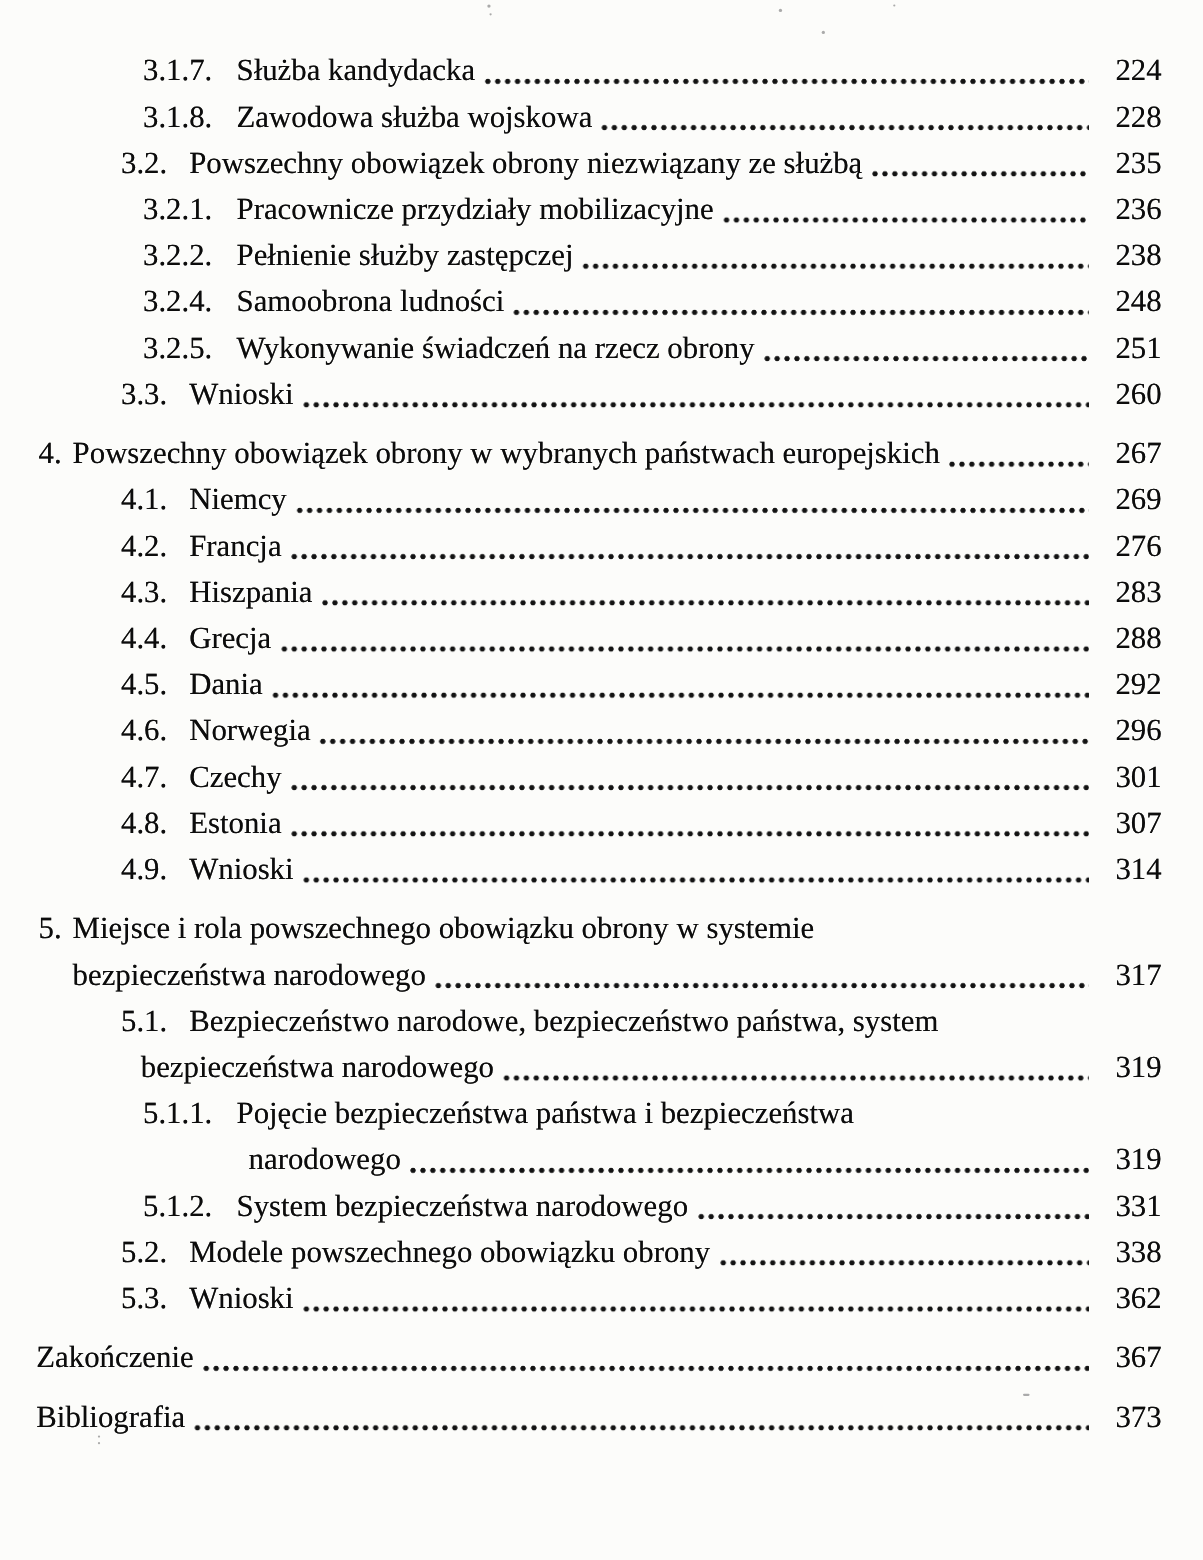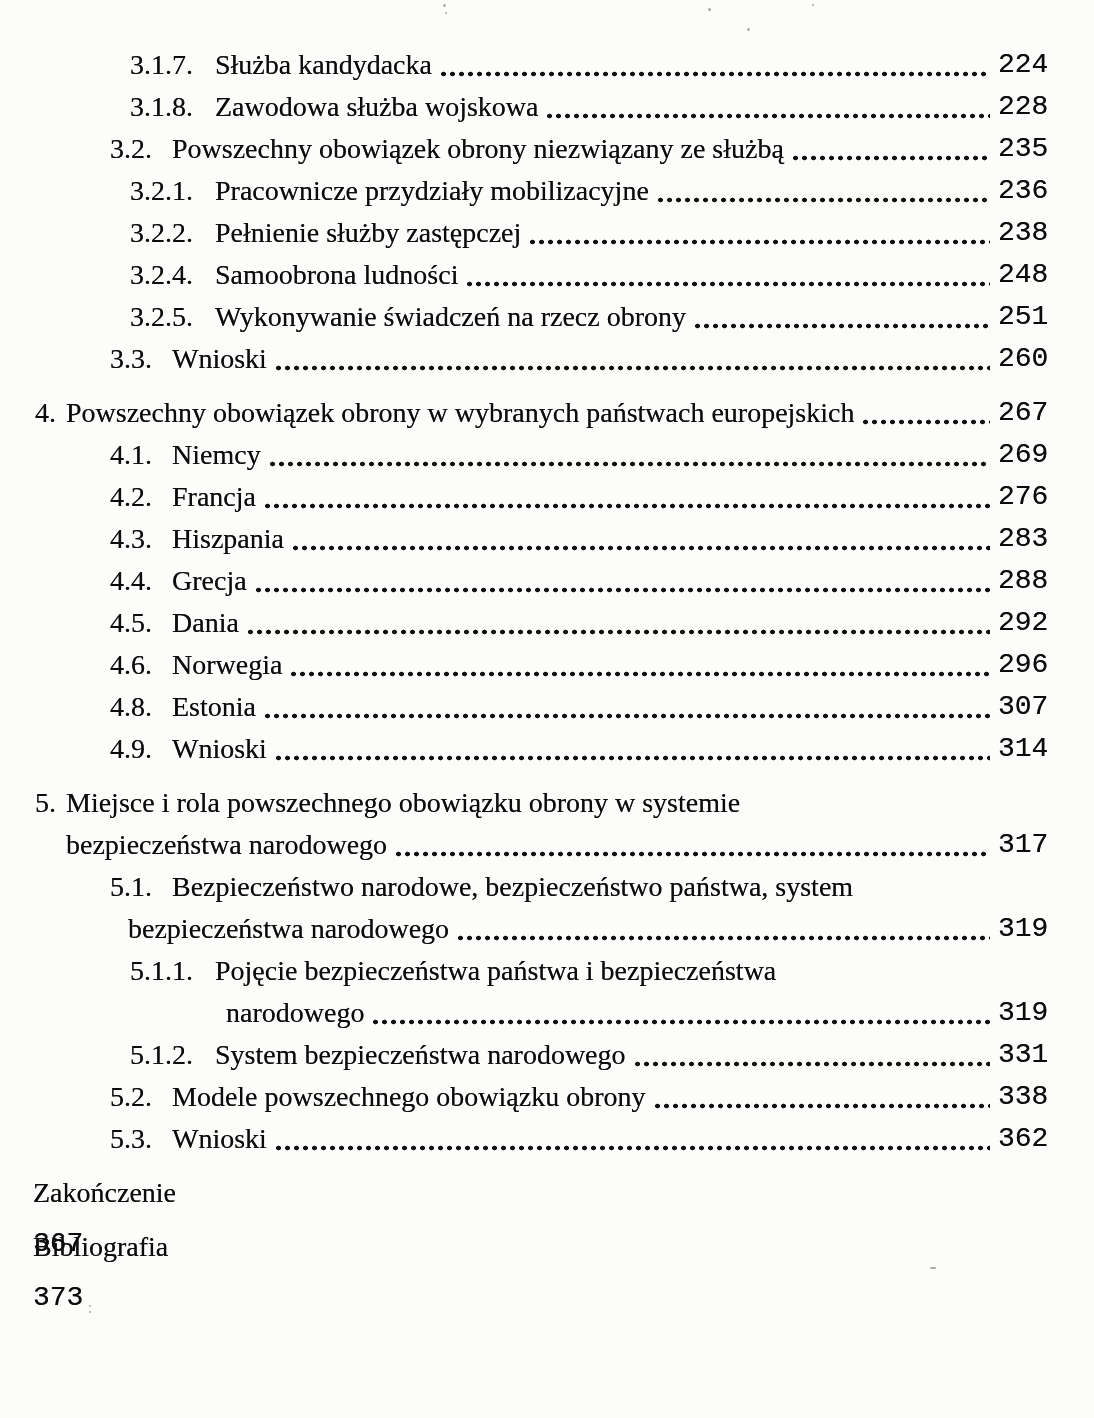--- a/index.html
+++ b/index.html
@@ -28,21 +28,21 @@
   .toc-row {
     display: flex;
     height: 42px;
     font-size: 28px;
     line-height: 42px;
     text-shadow: 0 0 0.5px rgba(10,10,10,0.7);
   }
   .sec-gap { margin-top: 12px; }
 
   
-  .l0 { padding-left: 33px; flex-direction: column; }
+  .l0 { padding-left: 33px; }
   .l1 { padding-left: 35px; }
   .l2 { padding-left: 66px; }
   .l3 { padding-left: 130px; }
   
   .c1 { padding-left: 66px; }
   .c2 { padding-left: 128px; }
   .c3 { padding-left: 213px; margin-left: 13px; }
 
   .num { flex: 0 0 auto; white-space: nowrap; }
   .l1 > .num { width: 31px; }
@@ -59,23 +59,22 @@
     height: 6px;
     align-self: flex-end;
     margin: 0 8px 9px 7px;
     background-image: radial-gradient(circle, #121212 2.1px, rgba(0,0,0,0) 2.7px);
     background-size: 9px 6px;
     background-repeat: repeat-x;
     background-position: 0 50%;
   }
   .pagenum {
     flex: 0 0 58px;
-    text-align: left;
+    text-align: right;
     white-space: nowrap;
-    font-family: Liberation Mono, monospace;
   }
 
   
   .speck {
     position: absolute;
     background: #8f8f8f;
     border-radius: 50%;
     opacity: 0.75;
   }
   .sp1 { left: 443px; top: 4px;   width: 3px; height: 3px; }
@@ -185,20 +184,26 @@
         <span class="dots"></span>
         <span class="pagenum">292</span>
       </div>
       <div class="toc-row l2">
         <span class="num">4.6.</span>
         <span class="label">Norwegia</span>
         <span class="dots"></span>
         <span class="pagenum">296</span>
       </div>
       <div class="toc-row l2">
+        <span class="num">4.7.</span>
+        <span class="label">Czechy</span>
+        <span class="dots"></span>
+        <span class="pagenum">301</span>
+      </div>
+      <div class="toc-row l2">
         <span class="num">4.8.</span>
         <span class="label">Estonia</span>
         <span class="dots"></span>
         <span class="pagenum">307</span>
       </div>
       <div class="toc-row l2">
         <span class="num">4.9.</span>
         <span class="label">Wnioski</span>
         <span class="dots"></span>
         <span class="pagenum">314</span>

